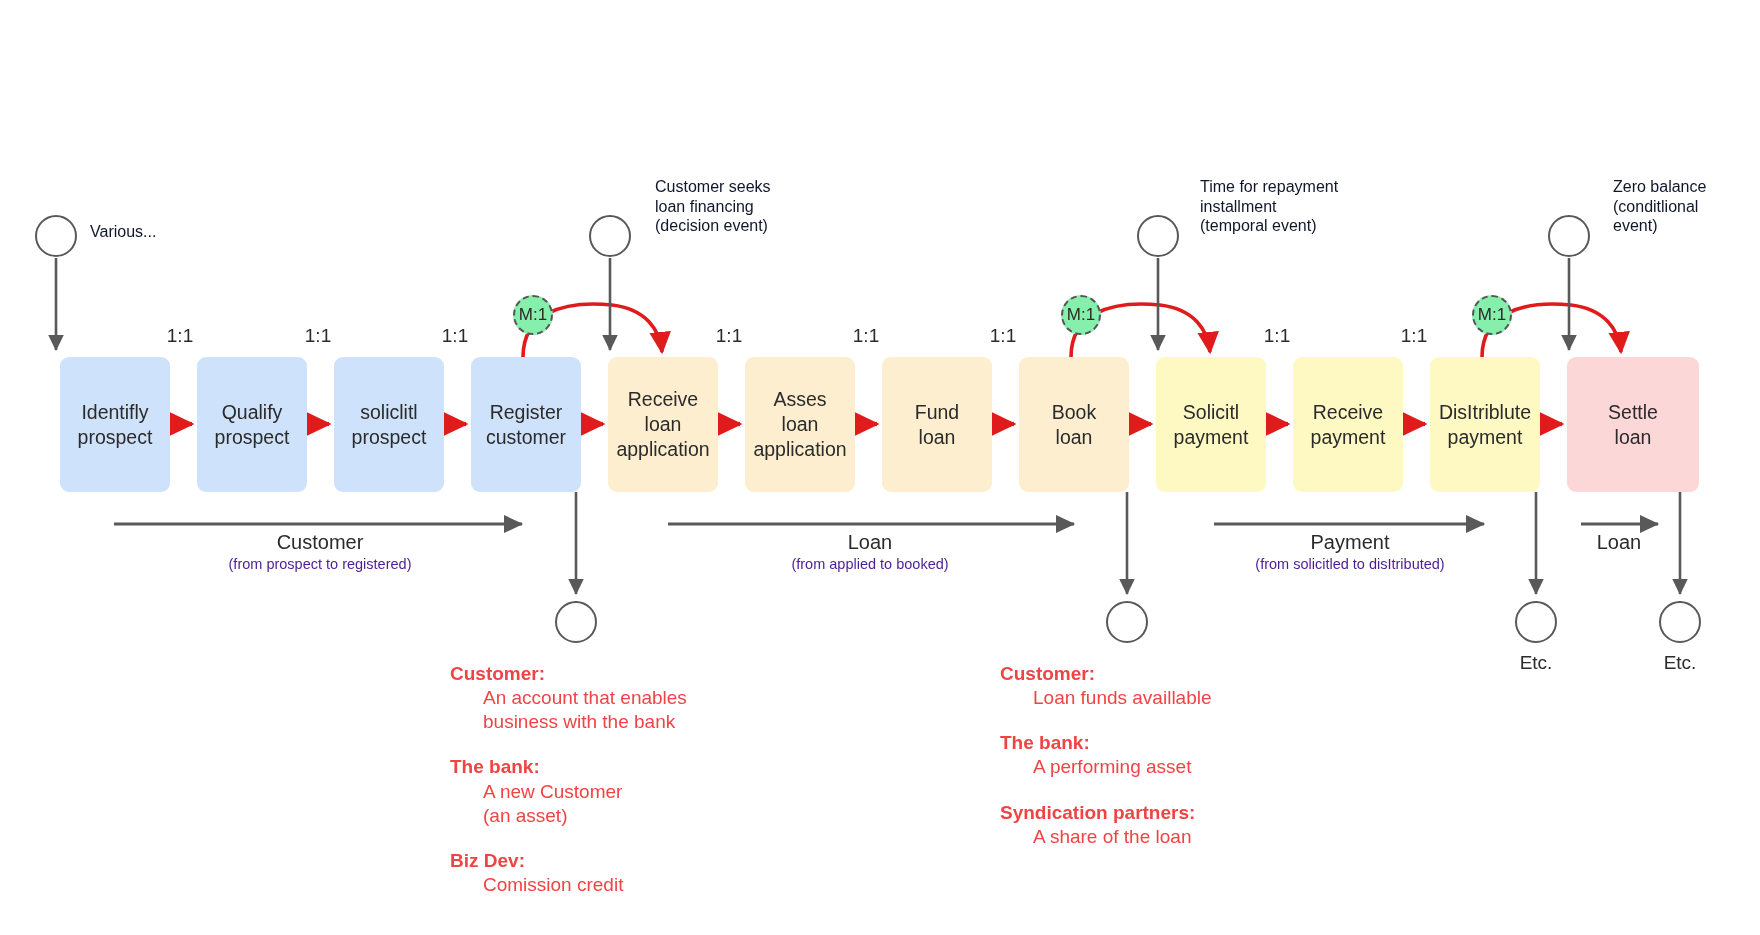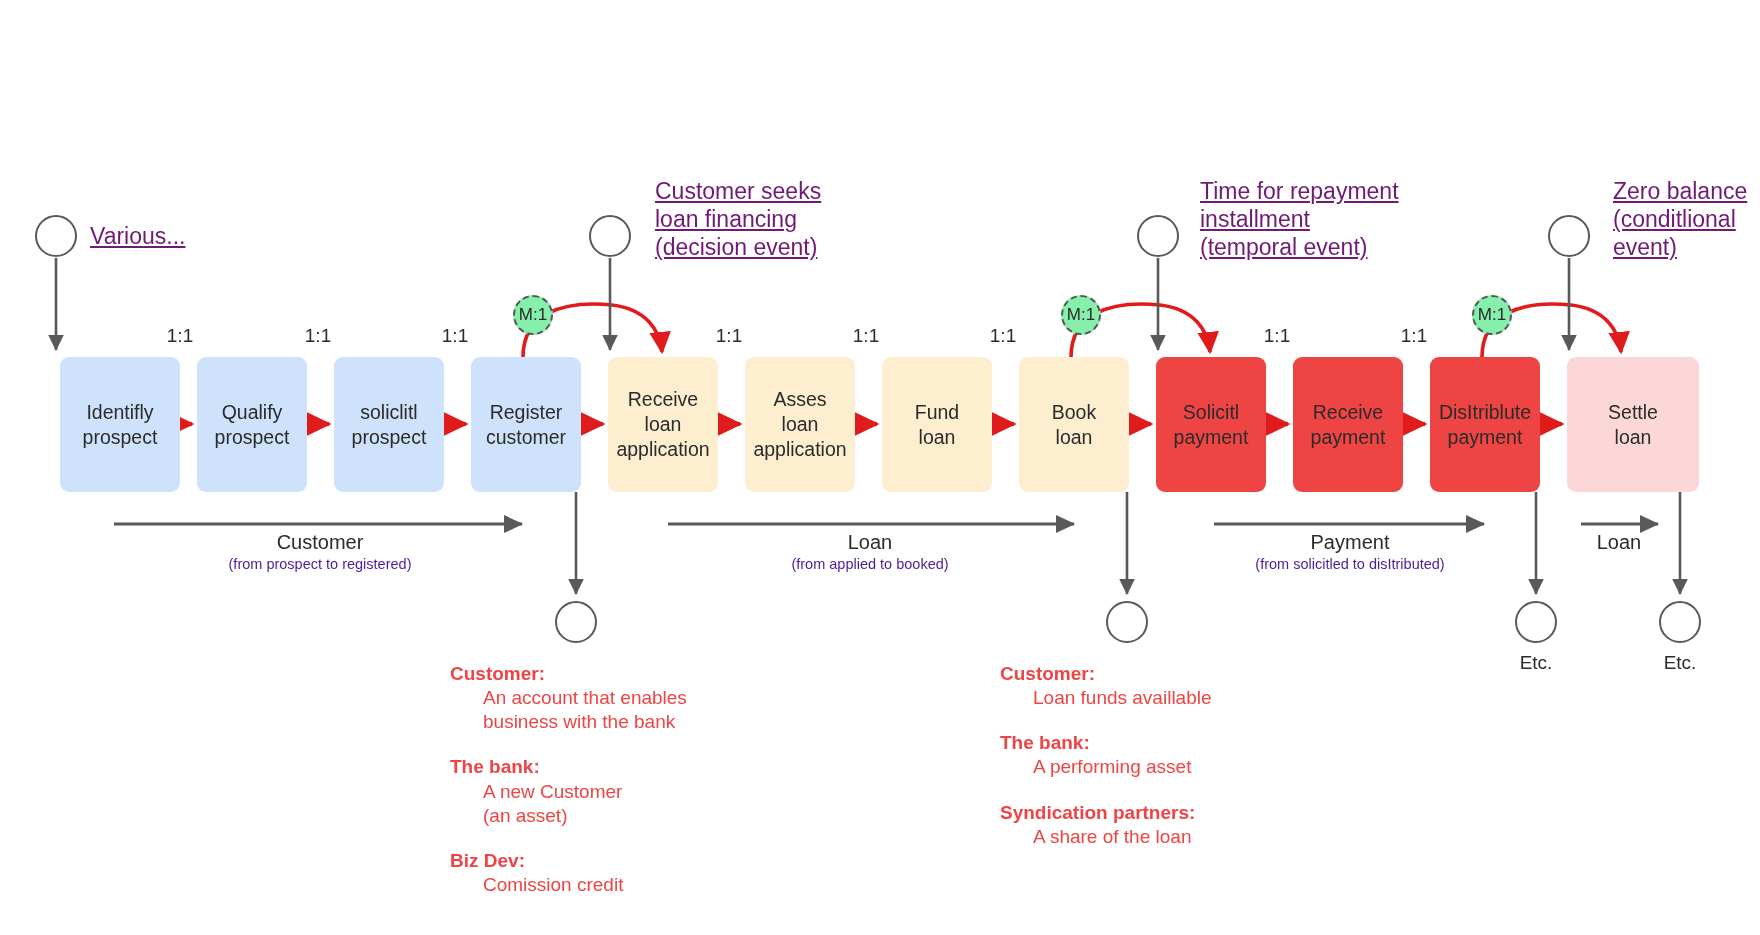--- a/index.html
+++ b/index.html
@@ -15,21 +15,21 @@
   .pbox{
     position:absolute;box-sizing:border-box;
     border-radius:9px;
     display:flex;align-items:center;justify-content:center;
     text-align:center;line-height:1.28;
     font-size:19.5px;color:#2b2b2b;
     white-space:pre-line;
   }
   .c-blue  {background:#cfe2fb;}
   .c-cream {background:#fdeecf;}
-  .c-lilac {background:#ef4444;}
+  .c-lilac {background:#fef9c3;}
   .c-pink  {background:#fbd7d8;}
 
   
   .card11{
     position:absolute;font-size:19px;color:#2b2b2b;
     text-align:center;transform:translateX(-50%);
   }
 
   
   .m1{
@@ -42,23 +42,22 @@
 
   
   .ecircle{
     position:absolute;width:42px;height:42px;border-radius:50%;
     background:#ffffff;border:2.4px solid #595959;box-sizing:border-box;
     transform:translate(-50%,-50%);
   }
 
   
   .ecap{
-    position:absolute;font-size:23px;color:#701a75;line-height:1.22;
+    position:absolute;font-size:16px;color:#0f172a;line-height:1.22;
     white-space:pre-line;
-    text-decoration:underline;
   }
   .etc{
     position:absolute;font-size:19px;color:#2b2b2b;
     transform:translateX(-50%);text-align:center;
   }
 
   
   .phase-main{
     position:absolute;font-size:20px;color:#2b2b2b;
     transform:translateX(-50%);text-align:center;
@@ -128,21 +127,21 @@
     </g>
 
     <g stroke="#595959" stroke-width="3" fill="none" marker-end="url(#grayArrowThin)">
       <line x1="114" y1="524" x2="522" y2="524"></line>
       <line x1="668" y1="524" x2="1074" y2="524"></line>
       <line x1="1214" y1="524" x2="1484" y2="524"></line>
       <line x1="1581" y1="524" x2="1658" y2="524"></line>
     </g>
   </svg>
 
-  <div class="pbox c-blue" style="left:60px;top:357px;width:120px;height:135px;">Identifly
+  <div class="pbox c-blue" style="left:60px;top:357px;width:110px;height:135px;">Identifly
 prospect</div>
   <div class="pbox c-blue" style="left:197px;top:357px;width:110px;height:135px;">Qualify
 prospect</div>
   <div class="pbox c-blue" style="left:334px;top:357px;width:110px;height:135px;">soliclitl
 prospect</div>
   <div class="pbox c-blue" style="left:471px;top:357px;width:110px;height:135px;">Register
 customer</div>
   <div class="pbox c-cream" style="left:608px;top:357px;width:110px;height:135px;">Receive
 loan
 application</div>

